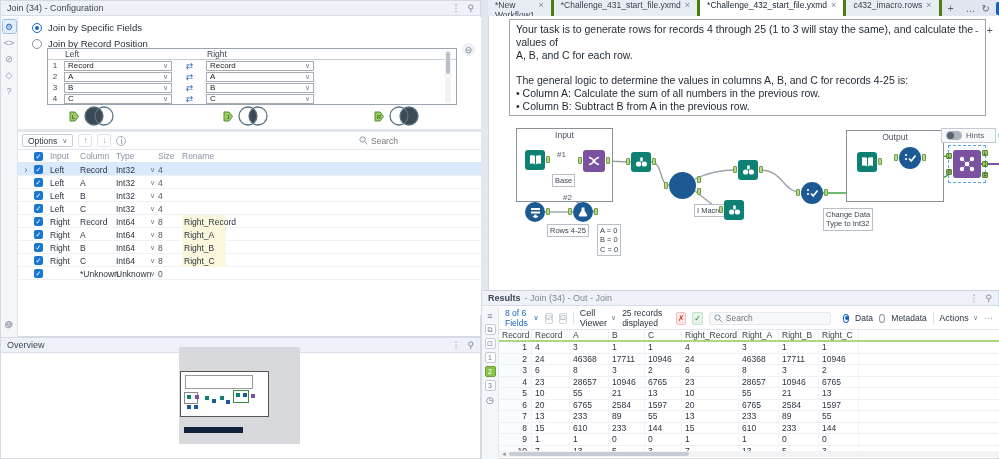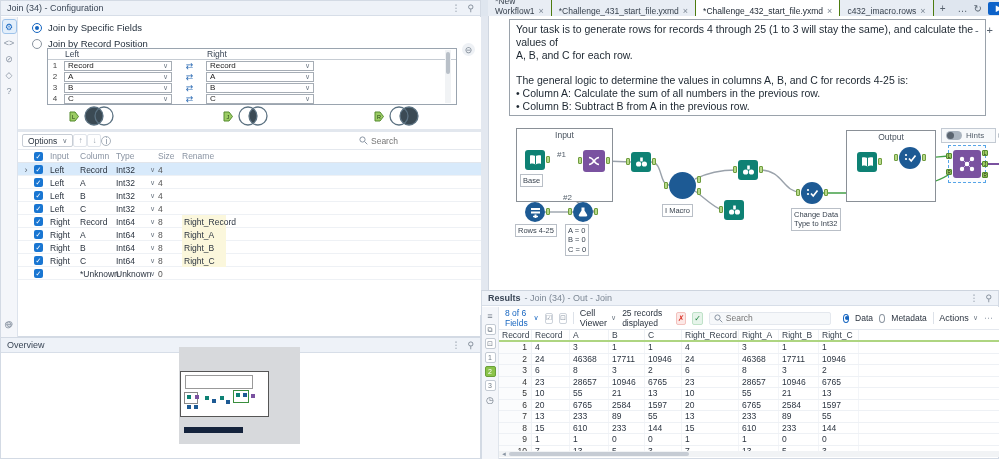--- a/index.html
+++ b/index.html
@@ -45,21 +45,21 @@
   #fields-scroll .thumb { width:4px; height:22px; margin:2px auto; background:#b9c0c8; border-radius:2px; }
   #fields-collapse { position:absolute; left:461px; top:42px; width:13px; height:13px; border-radius:50%;
     background:#eef1f5; color:#7c8794; display:flex; align-items:center; justify-content:center; font-size:9px; }
 
   .venn-box { position:absolute; top:103px; display:flex; align-items:center; gap:1px; }
   #venn-left { left:68px; } #venn-join { left:222px; } #venn-right { left:373px; }
 
   #cfg-divider { position:absolute; left:17px; top:128px; width:463px; height:3px; background:#e2e7ee; }
 
   #options-bar { position:absolute; left:17px; top:131px; width:463px; height:18px; background:#fff;
-    display:flex; align-items:center; padding-left:4px; border-bottom:1px solid #e4e8ee; }
+    display:flex; align-items:center; gap:5px; padding-left:4px; border-bottom:1px solid #e4e8ee; }
   #options-btn { border:1px solid #c7cdd5; border-radius:2px; height:13px; padding:0 5px; display:flex;
     align-items:center; gap:5px; font-size:8.5px; color:#2b3440; background:#fff; }
   .tiny-btn { width:14px; height:13px; border:1px solid #e0e4ea; border-radius:2px; color:#9aa3ae;
     display:flex; align-items:center; justify-content:center; font-size:8px; background:#fff; }
   .info-circle { color:#8a95a3; font-size:9px; border:1px solid #aab3bd; border-radius:50%;
     width:10px; height:10px; display:flex; align-items:center; justify-content:center; }
   .search-wrap { display:flex; align-items:center; gap:3px; border-bottom:0; padding:0 4px; height:13px; }
   #opt-search { margin-left:auto; margin-right:6px; width:120px; }
   .search-wrap input { border:0; outline:0; font-size:8.5px; width:100px; color:#333; background:transparent; }
 
@@ -85,43 +85,43 @@
   #ov-flow { position:absolute; left:1px; top:24px; width:89px; height:46px; background:#fff; border:1px solid #555; }
   #ov-comment { position:absolute; left:4px; top:3px; width:68px; height:14px; background:#fff; border:1px solid #999; }
   .ov-dot { position:absolute; width:4px; height:4px; }
   #ov-bar { position:absolute; left:5px; top:80px; width:59px; height:6px; background:#14233c; }
   .ov-minibox { position:absolute; border:1px solid #888; background:#fff; }
 
   
   #tabbar { position:absolute; left:481px; top:0; width:518px; height:16px; background:#dfe6ef;
     display:flex; align-items:stretch; }
   #tab-strip { display:flex; margin-left:7px; }
-  .tab { display:flex; align-items:flex-end; gap:4px; padding:0 7px; font-size:8.5px; color:#39434f;
-    background:#e8edf4; border-right:1px solid #4d7c0f; }
+  .tab { display:flex; align-items:flex-start; gap:4px; padding:0 7px; font-size:8.5px; color:#39434f;
+    background:#e8edf4; border-right:3px solid #4d7c0f; }
   .tab.active { background:#fff; color:#1a2430; }
   .tab-close { color:#7c8794; font-size:9px; }
   .tab-aux { display:flex; align-items:center; padding:0 6px; color:#55606c; font-size:10px; }
   #run-zone { margin-left:auto; display:flex; align-items:center; gap:6px; padding-right:3px; }
   #history-ic { color:#5b6773; font-size:10px; }
   #run-btn { background:#0d62c9; color:#fff; border-radius:2px; height:13px; display:flex;
     align-items:center; gap:4px; padding:0 8px; font-size:8.5px; }
 
   
   #canvas { position:absolute; left:488px; top:16px; width:511px; height:274px; background:#fff;
     border-left:1px solid #cfd6e0; }
   #comment-box { position:absolute; left:20px; top:3px; width:477px; height:97px; background:#fff;
     border:1px solid #9aa2ab; padding:3px 6px; font-size:10.5px; line-height:1.22; color:#1c2630;
     white-space:pre-wrap; overflow:hidden; }
   #zoom-ctrl { position:absolute; right:6px; top:8px; display:flex; gap:8px; color:#55606c; font-size:11px; }
   .container-box { position:absolute; border:1.5px solid #8a9097; background:#fff; }
   .container-label { position:absolute; top:1px; left:0; right:0; text-align:center; font-size:8.5px; color:#4a545f; }
   .tool { position:absolute; display:flex; align-items:center; justify-content:center; }
   .tool-sq { border-radius:3px; }
   .tool-label { position:absolute; background:#fff; border:1px solid #b9bfc7; color:#3a4450;
-    font-size:7.5px; padding:1px 2px; white-space:pre; line-height:1.25; }
+    font-size:7.5px; padding:1px 2px; white-space:pre; line-height:1.25;margin-left:32px; }
   .anchor { position:absolute; width:4px; height:7px; background:#b8d98a; border:1px solid #6f9c3e; border-radius:1px; }
   .conn-label { position:absolute; font-size:8px; color:#55606c; }
   #join-select-frame { position:absolute; border:1px dashed #56a5e8; background:rgba(190,220,245,.08); }
   .port { position:absolute; width:6px; height:6px; background:#9ccc65; border:1px solid #558b2f;
     font-size:4.5px; color:#203010; display:flex; align-items:center; justify-content:center; border-radius:1px; }
   #hints-box { position:absolute; left:452px; top:112px; width:55px; height:15px; border:1px solid #c3cad3;
     background:#f7f9fb; display:flex; align-items:center; gap:4px; padding:0 4px; }
   .toggle { width:16px; height:9px; border-radius:5px; background:#aab4bf; position:relative; }
   .toggle::after { content:""; position:absolute; left:1px; top:1px; width:7px; height:7px; border-radius:50%; background:#5a646f; }
   #hints-label { font-size:8px; color:#55606c; }
@@ -638,21 +638,21 @@
         <circle cx="2" cy="3" r="1.1" fill="#fff"></circle>
           <circle cx="2" cy="7" r="1.1" fill="#fff"></circle>
         <path d="M5 6.5 L7.2 9 L11.5 3.5" stroke="#fff" stroke-width="1.7" fill="none"></path>
       </svg>
       <span class="anchor" style="left:-5px;top:7px;"></span>
       <span class="anchor" style="right:-5px;top:7px;"></span>
     </div>
     <div class="tool-label" style="left:302px;top:192px;">Change Data
 Type to Int32</div>
 
-    <div class="container-box" style="left:357px;top:114px;width:90px;height:72px;">
+    <div class="container-box" style="left:357px;top:114px;width:98px;height:72px;">
       <div class="container-label">Output</div>
     </div>
 
     <div class="tool tool-sq" style="left:368px;top:136px;width:20px;height:20px;background:#0e8174;">
       <svg width="13" height="12">
         <path d="M6.5 2 C4.5 1 2.5 1 1 1.6 V10 C2.5 9.4 4.5 9.4 6.5 10.4 C8.5 9.4 10.5 9.4 12 10 V1.6 C10.5 1 8.5 1 6.5 2 Z" fill="#fff"></path>
         <line x1="6.5" y1="2" x2="6.5" y2="10.4" stroke="#0e8174" stroke-width="1"></line>
       </svg>
       <span class="anchor" style="right:-5px;top:6px;"></span>
     </div>

